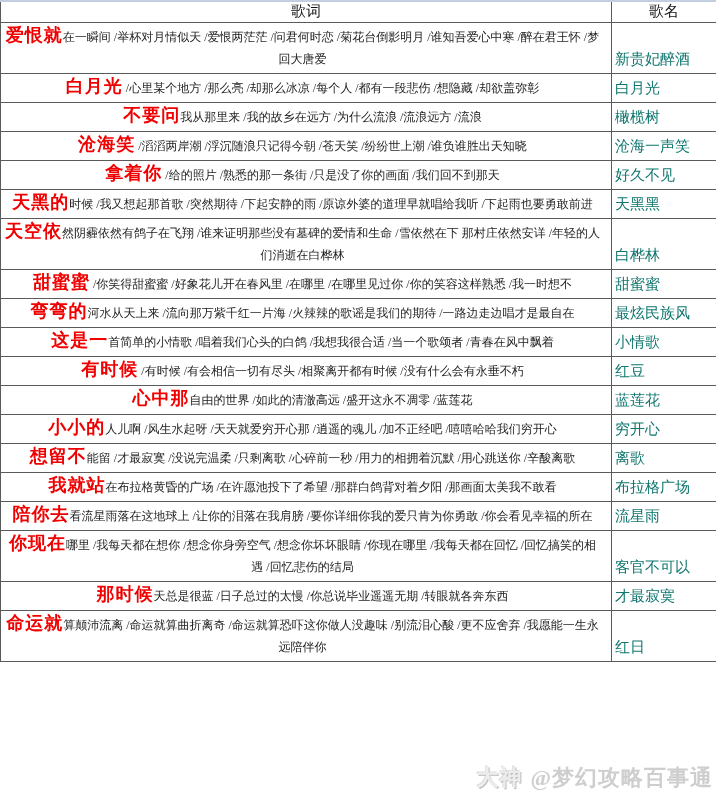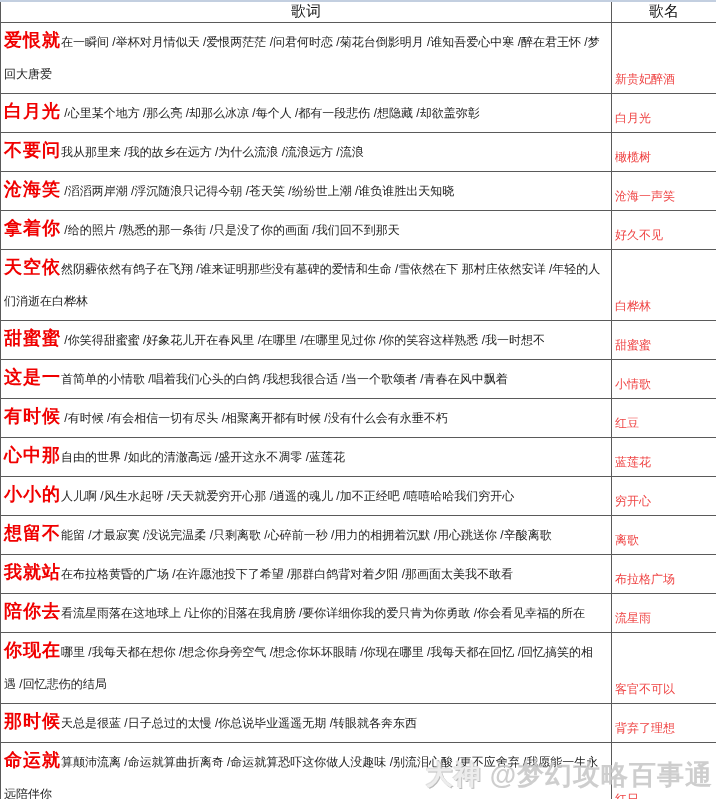--- a/index.html
+++ b/index.html
@@ -1,21 +1,21 @@
 <!DOCTYPE html>
 <html lang="zh"><head>
 <meta charset="utf-8">
 <style>
   html,body{margin:0;padding:0;background:#fff;}
   .page{
     position:relative;
     width:716px;height:799px;
     overflow:hidden;
     background:#fff;
-    font-family:Liberation Sans, sans-serif;
+    font-family:Liberation Serif, serif;
     color:#1a1a1a;
   }
   table.quiz{
     border-collapse:collapse;
     table-layout:fixed;
     width:716px;
     border-top:2px solid #c3cfe0;
   }
   col.c-lyrics{width:611px;}
   col.c-song{width:105px;}
@@ -31,43 +31,44 @@
     text-align:center;
     vertical-align:middle;
     padding:0;
     color:#111;
   }
   td.lyrics{
     height:27px;
     vertical-align:bottom;
     padding:1px 10px 3px 3px;
     font-size:12px;
-    line-height:32px;
+    line-height:22px;
     color:#1d1d1d;
     word-break:break-all;
+    text-align:center;
   }
   td.lyrics .prefix{
     color:#f00000;
     font-weight:bold;
     font-size:18px;
     letter-spacing:1px;
   }
   td.song{
     vertical-align:bottom;
     padding:0 2px 3px 3px;
-    font-size:12px;
+    font-size:15px;
     line-height:21px;
-    color:#ef4444;
+    color:#0f766e;
     word-break:break-all;
   }
   .watermark{
     position:absolute;
     right:3px;
     bottom:6px;
-    font-size:27px;
+    font-size:22px;
     font-weight:bold;
     letter-spacing:1px;
     color:#c9c9c9;
     opacity:0.9;
     pointer-events:none;
     white-space:nowrap;
   }
   .watermark .badge{
     color:#ececec;
     text-shadow:1px 1px 0 #b5b5b5, -1px -1px 0 #dcdcdc;
@@ -110,31 +111,39 @@
     <td class="song">沧海一声笑</td>
   </tr>
 
 
   <tr>
     <td class="lyrics"><span class="prefix">拿着你</span><span class="rest"> /给的照片 /熟悉的那一条街 /只是没了你的画面 /我们回不到那天</span></td>
     <td class="song">好久不见</td>
   </tr>
 
 
+  <tr>
+    <td class="lyrics"><span class="prefix">天黑的</span><span class="rest">时候 /我又想起那首歌 /突然期待 /下起安静的雨 /原谅外婆的道理早就唱给我听 /下起雨也要勇敢前进</span></td>
+    <td class="song">天黑黑</td>
+  </tr>
 
   <tr>
     <td class="lyrics"><span class="prefix">天空依</span><span class="rest">然阴霾依然有鸽子在飞翔 /谁来证明那些没有墓碑的爱情和生命 /雪依然在下 那村庄依然安详 /年轻的人们消逝在白桦林</span></td>
     <td class="song">白桦林</td>
   </tr>
 
   <tr>
     <td class="lyrics"><span class="prefix">甜蜜蜜</span><span class="rest"> /你笑得甜蜜蜜 /好象花儿开在春风里 /在哪里 /在哪里见过你 /你的笑容这样熟悉 /我一时想不</span></td>
     <td class="song">甜蜜蜜</td>
   </tr>
 
+  <tr>
+    <td class="lyrics"><span class="prefix">弯弯的</span><span class="rest">河水从天上来 /流向那万紫千红一片海 /火辣辣的歌谣是我们的期待 /一路边走边唱才是最自在</span></td>
+    <td class="song">最炫民族风</td>
+  </tr>
 
   <tr>
     <td class="lyrics"><span class="prefix">这是一</span><span class="rest">首简单的小情歌 /唱着我们心头的白鸽 /我想我很合适 /当一个歌颂者 /青春在风中飘着</span></td>
     <td class="song">小情歌</td>
   </tr>
 
 
   <tr>
     <td class="lyrics"><span class="prefix">有时候</span><span class="rest"> /有时候 /有会相信一切有尽头 /相聚离开都有时候 /没有什么会有永垂不朽</span></td>
     <td class="song">红豆</td>
@@ -167,21 +176,21 @@
     <td class="song">流星雨</td>
   </tr>
 
   <tr>
     <td class="lyrics"><span class="prefix">你现在</span><span class="rest">哪里 /我每天都在想你 /想念你身旁空气 /想念你坏坏眼睛 /你现在哪里 /我每天都在回忆 /回忆搞笑的相遇 /回忆悲伤的结局</span></td>
     <td class="song">客官不可以</td>
   </tr>
 
   <tr>
     <td class="lyrics"><span class="prefix">那时候</span><span class="rest">天总是很蓝 /日子总过的太慢 /你总说毕业遥遥无期 /转眼就各奔东西</span></td>
-    <td class="song">背弃了理想</td>
+    <td class="song">才最寂寞</td>
   </tr>
 
   <tr>
     <td class="lyrics"><span class="prefix">命运就</span><span class="rest">算颠沛流离 /命运就算曲折离奇 /命运就算恐吓这你做人没趣味 /别流泪心酸 /更不应舍弃 /我愿能一生永远陪伴你</span></td>
     <td class="song">红日</td>
   </tr>
 </tbody>
   </table>
 
   <div class="watermark">

